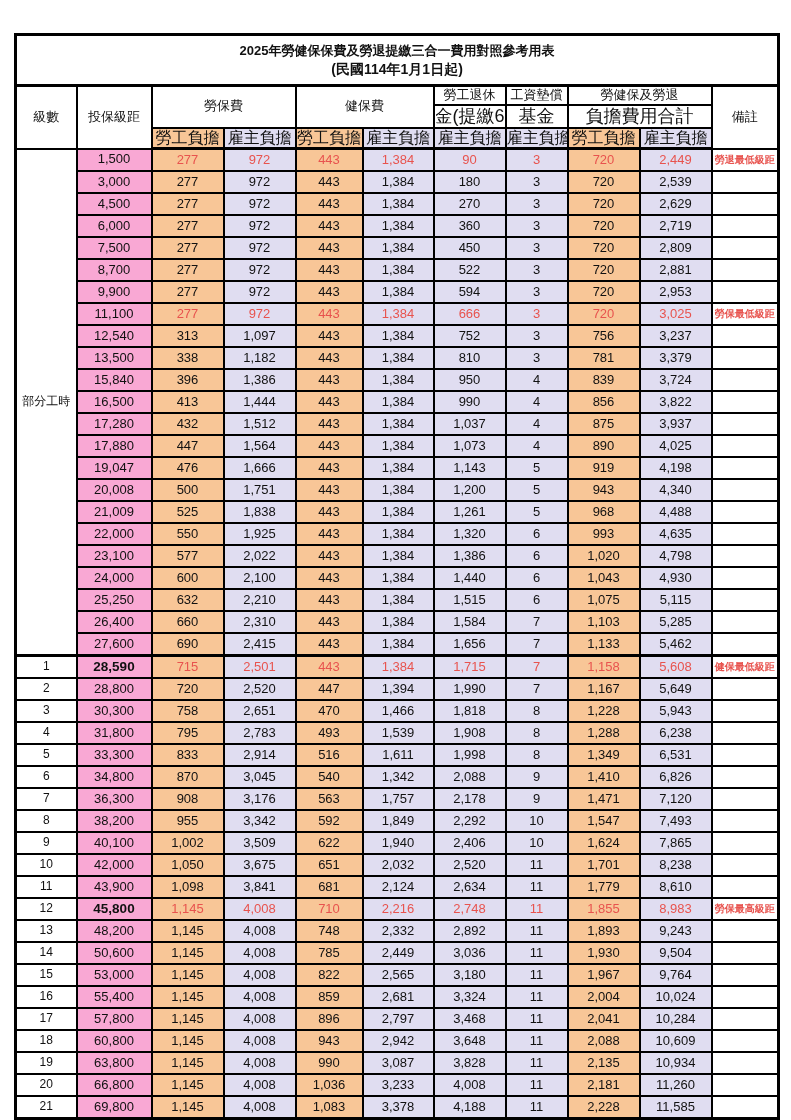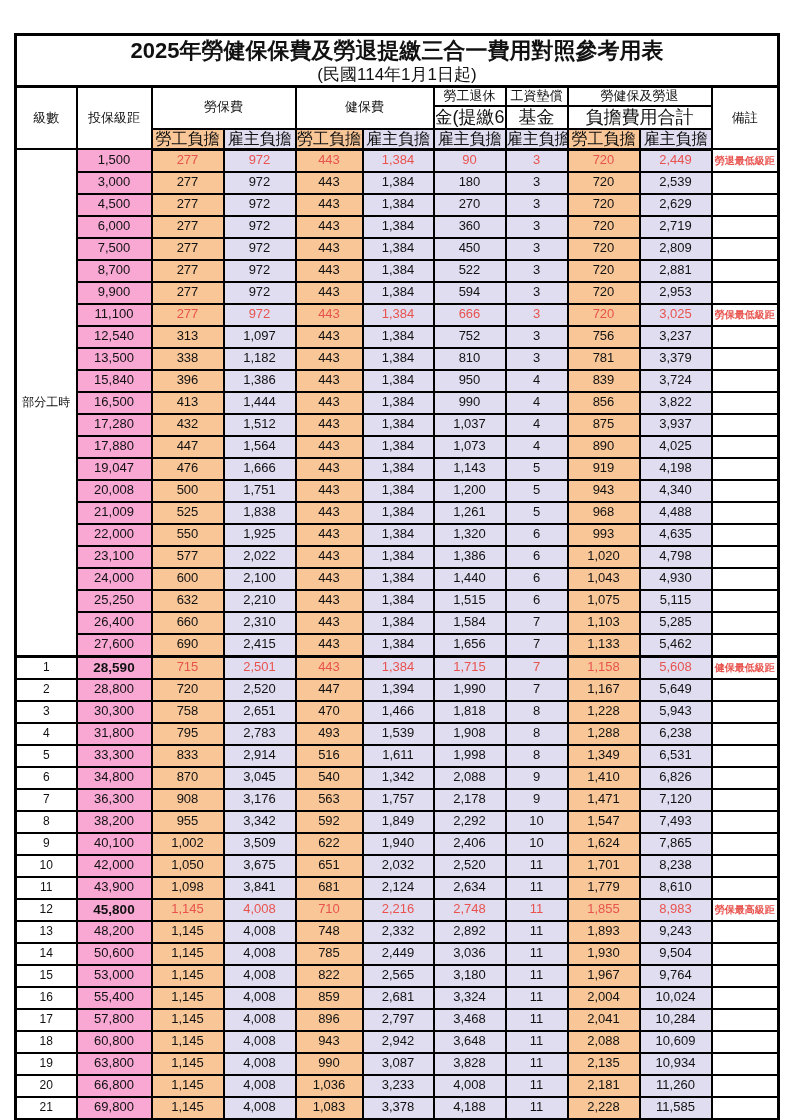--- a/index.html
+++ b/index.html
@@ -4,22 +4,22 @@
 <style>
   html,body{margin:0;padding:0;background:#fff;}
   .page{width:791px;height:1120px;background:#fff;position:relative;overflow:hidden;
         font-family:"Liberation Sans","DejaVu Sans",sans-serif;color:#111;}
   table.ref{border-collapse:collapse;table-layout:fixed;position:absolute;left:14px;top:33px;
             width:763px;border:3px solid #000;}
   td{border:2px solid #000;text-align:center;vertical-align:middle;padding:0;
      font-size:13px;line-height:1.15;overflow:hidden;white-space:nowrap;}
   
   td.titlecell{height:48px;border-bottom:3px solid #000;}
-  .t1{font-size:22px;font-weight:bold;margin-top:2px;}
-  .t2{font-size:17px;font-weight:normal;margin-top:2px;}
+  .t1{font-size:13px;font-weight:bold;margin-top:2px;}
+  .t2{font-size:14px;font-weight:bold;margin-top:2px;}
   
   tr.ha td{height:17px;font-size:13px;}
   tr.hb td{height:17px;font-size:18px;border-radius:7px;}
   tr.hc td{height:16px;font-size:16px;border-bottom:3px solid #000;}
   td.he{background:var(--emp);}
   td.hr{background:var(--er);}
   
   tbody td{height:20px;}
   td.level-cell{font-size:12px;background:#fff;}
   td.part-time{font-size:12px;letter-spacing:0;margin-top:6px;}

